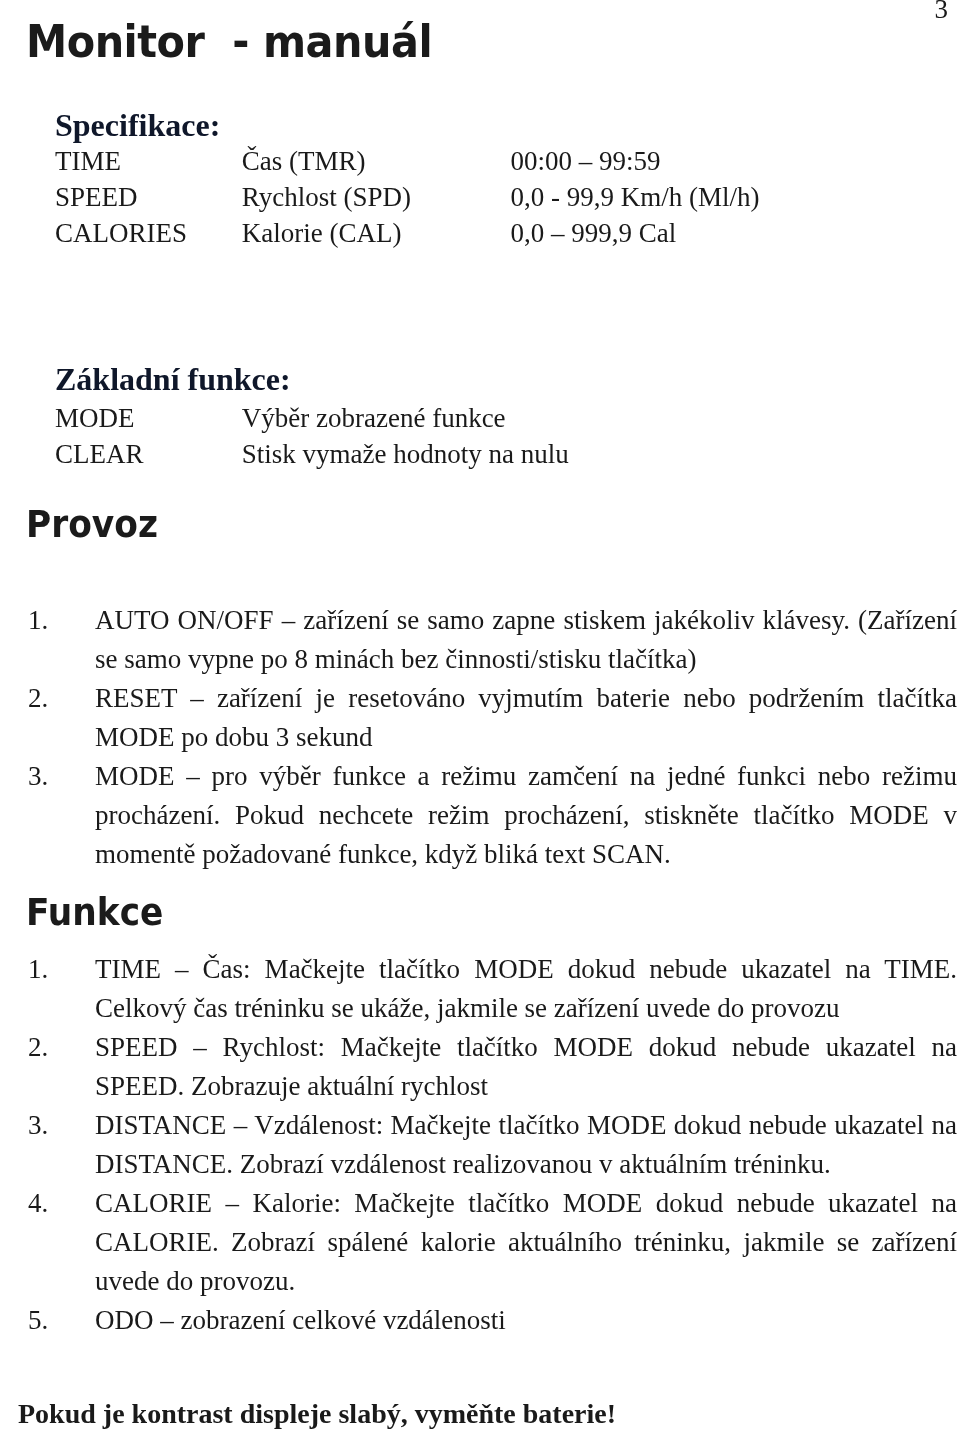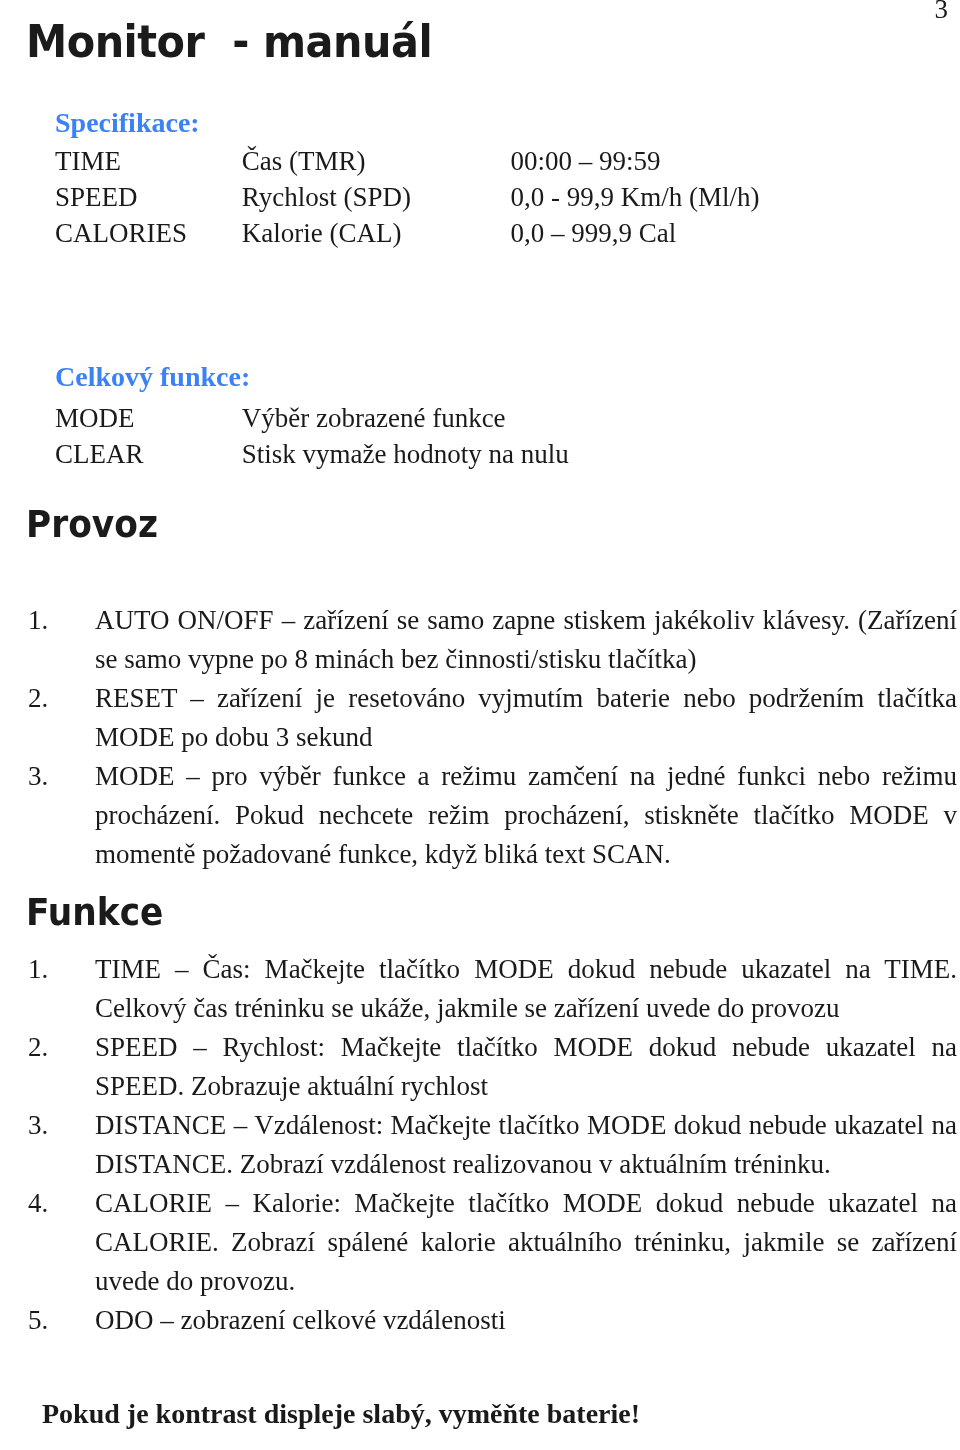--- a/index.html
+++ b/index.html
@@ -65,23 +65,23 @@
   }
   #heading-provoz { top: 505px; }
   #heading-funkce { top: 893px; }
 
   
   .sub-heading {
     position: absolute;
     left: 55px;
     font-family: "Liberation Serif", "DejaVu Serif", serif;
     font-weight: bold;
-    font-size: 28px;
+    font-size: 32px;
     line-height: 1.1;
-    color: #3b82f6;
+    color: #0f172a;
   }
   #heading-specifikace { top: 108px; }
   #heading-zakladni { top: 362px; }
 
   
   .kv-table {
     position: absolute;
     left: 55px;
     font-size: 27px;
     line-height: 36px;
@@ -146,21 +146,20 @@
   .footer-note {
     position: absolute;
     left: 18px;
     top: 1398px;
     font-family: "Liberation Serif", "DejaVu Serif", serif;
     font-weight: bold;
     font-size: 28px;
     line-height: 1.15;
     color: #1a1a1a;
     white-space: nowrap;
-    margin-left: 24px;
   }
 </style>
 </head>
 <body>
 
 <div class="page">
 
   <div class="page-number">3</div>
 
   <div class="doc-title">Monitor  - manuál</div>
@@ -178,21 +177,21 @@
       <span class="kv-mid">Rychlost (SPD)</span>
       <span class="kv-val">0,0 - 99,9 Km/h (Ml/h)</span>
     </div>
     <div class="kv-row">
       <span class="kv-key">CALORIES</span>
       <span class="kv-mid">Kalorie (CAL)</span>
       <span class="kv-val">0,0 – 999,9 Cal</span>
     </div>
   </div>
 
-  <div class="sub-heading" id="heading-zakladni">Celkový funkce:</div>
+  <div class="sub-heading" id="heading-zakladni">Základní funkce:</div>
 
   <div class="kv-table" id="basic-table">
     <div class="kv-row">
       <span class="kv-key">MODE</span>
       <span class="kv-val">Výběr zobrazené funkce</span>
     </div>
     <div class="kv-row">
       <span class="kv-key">CLEAR</span>
       <span class="kv-val">Stisk vymaže hodnoty na nulu</span>
     </div>

